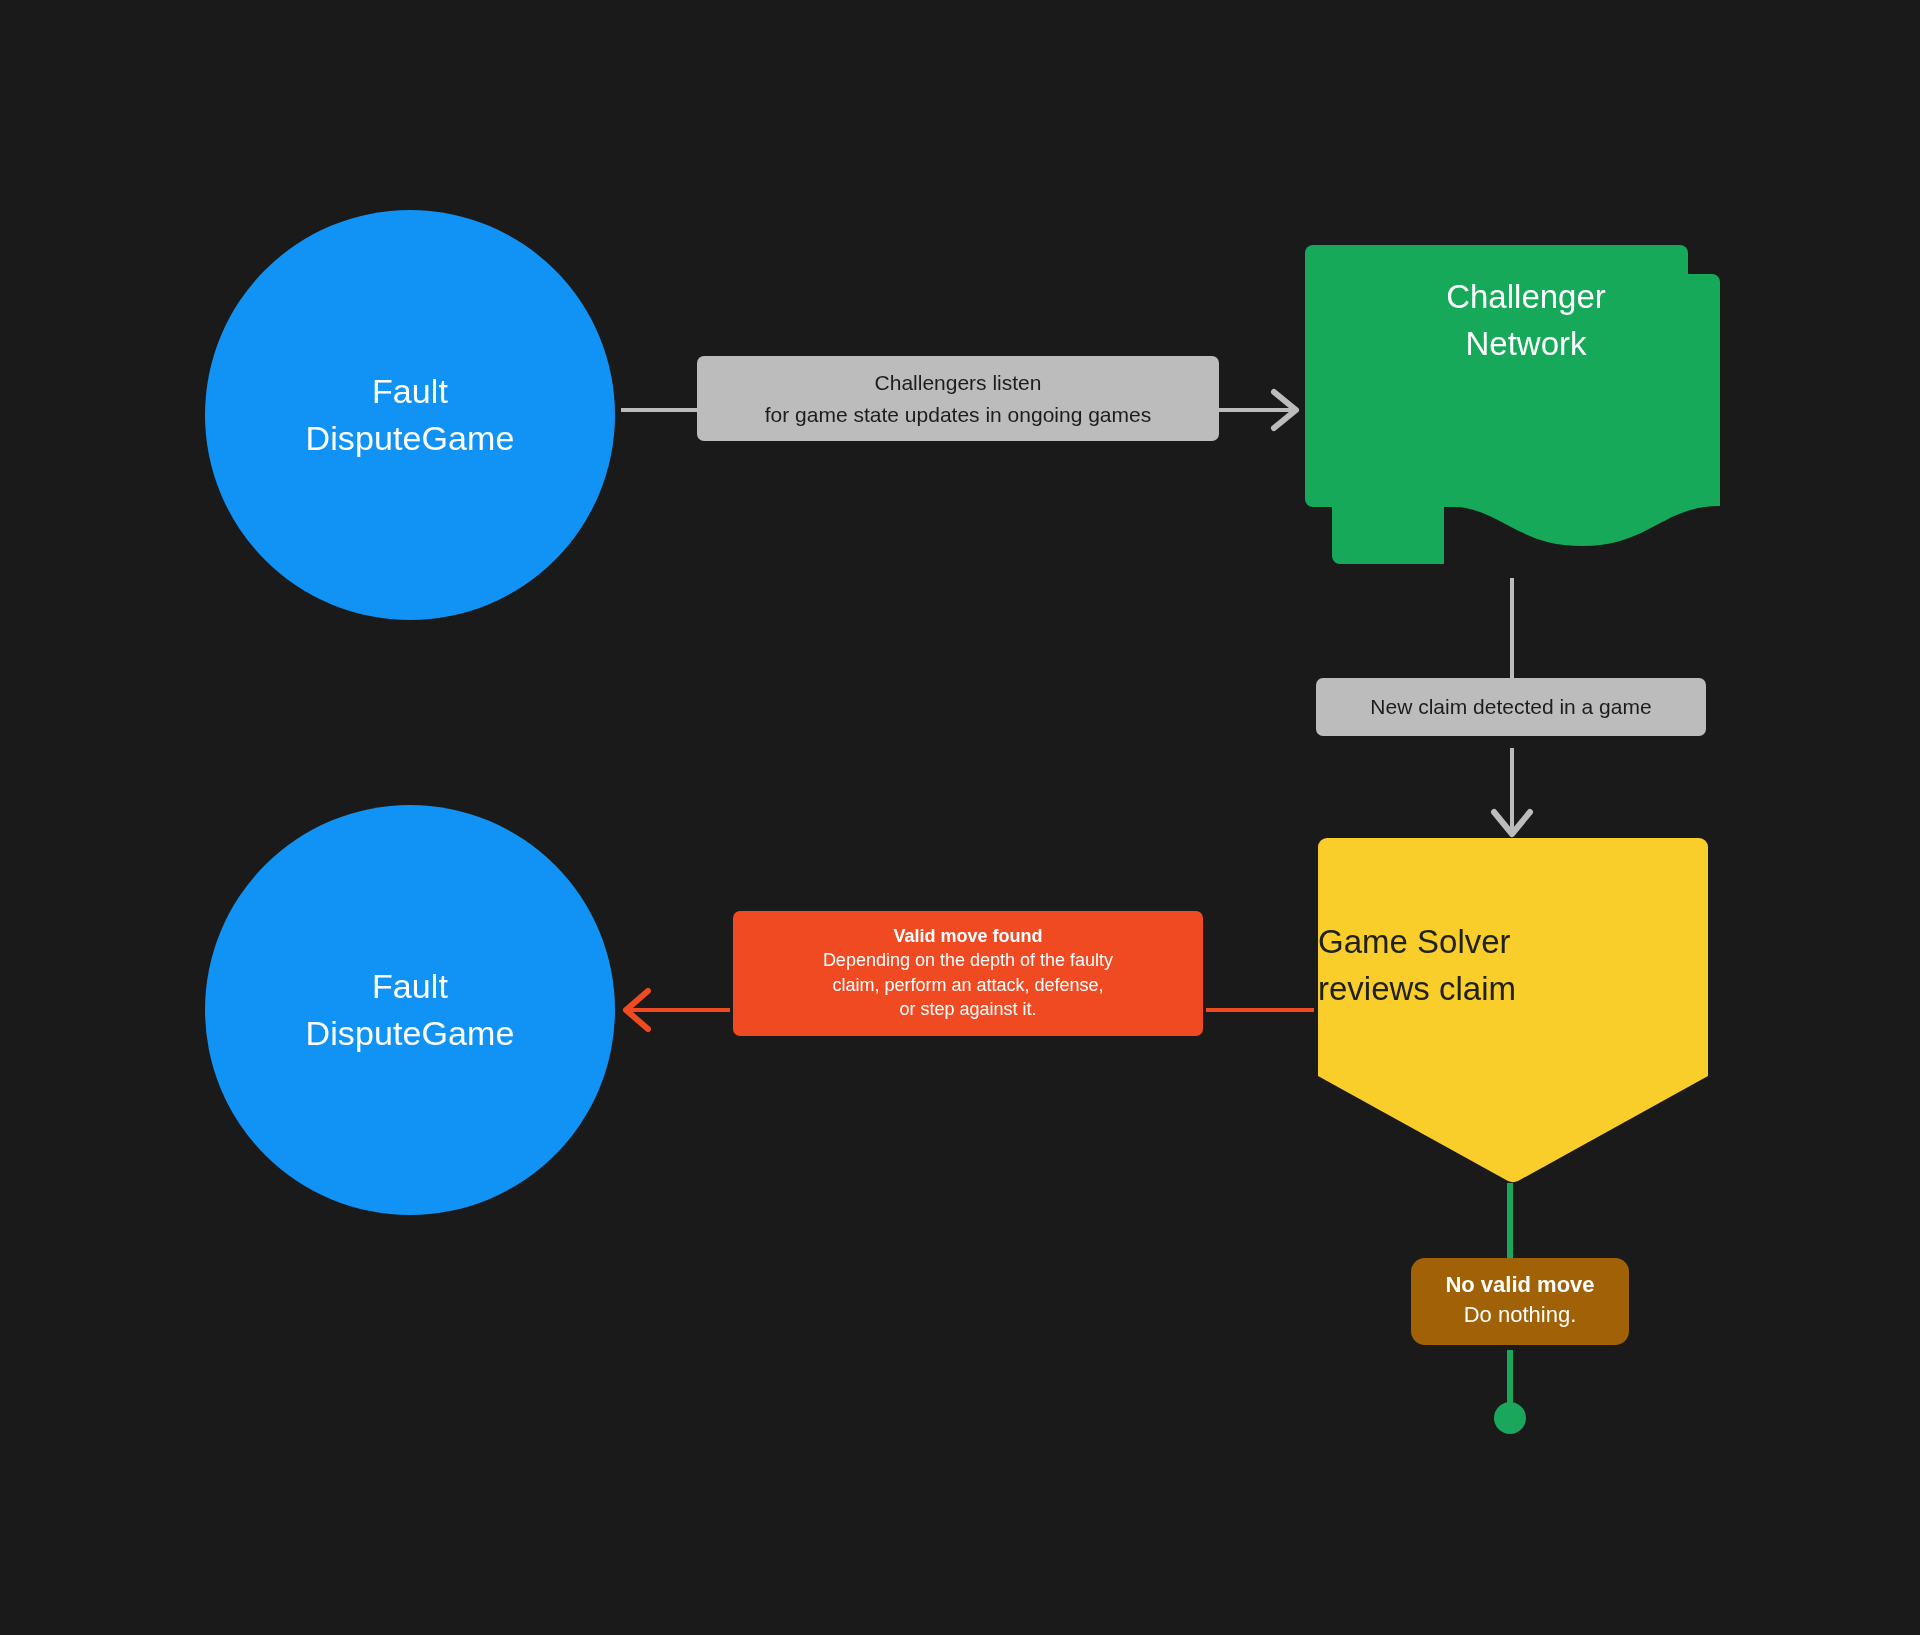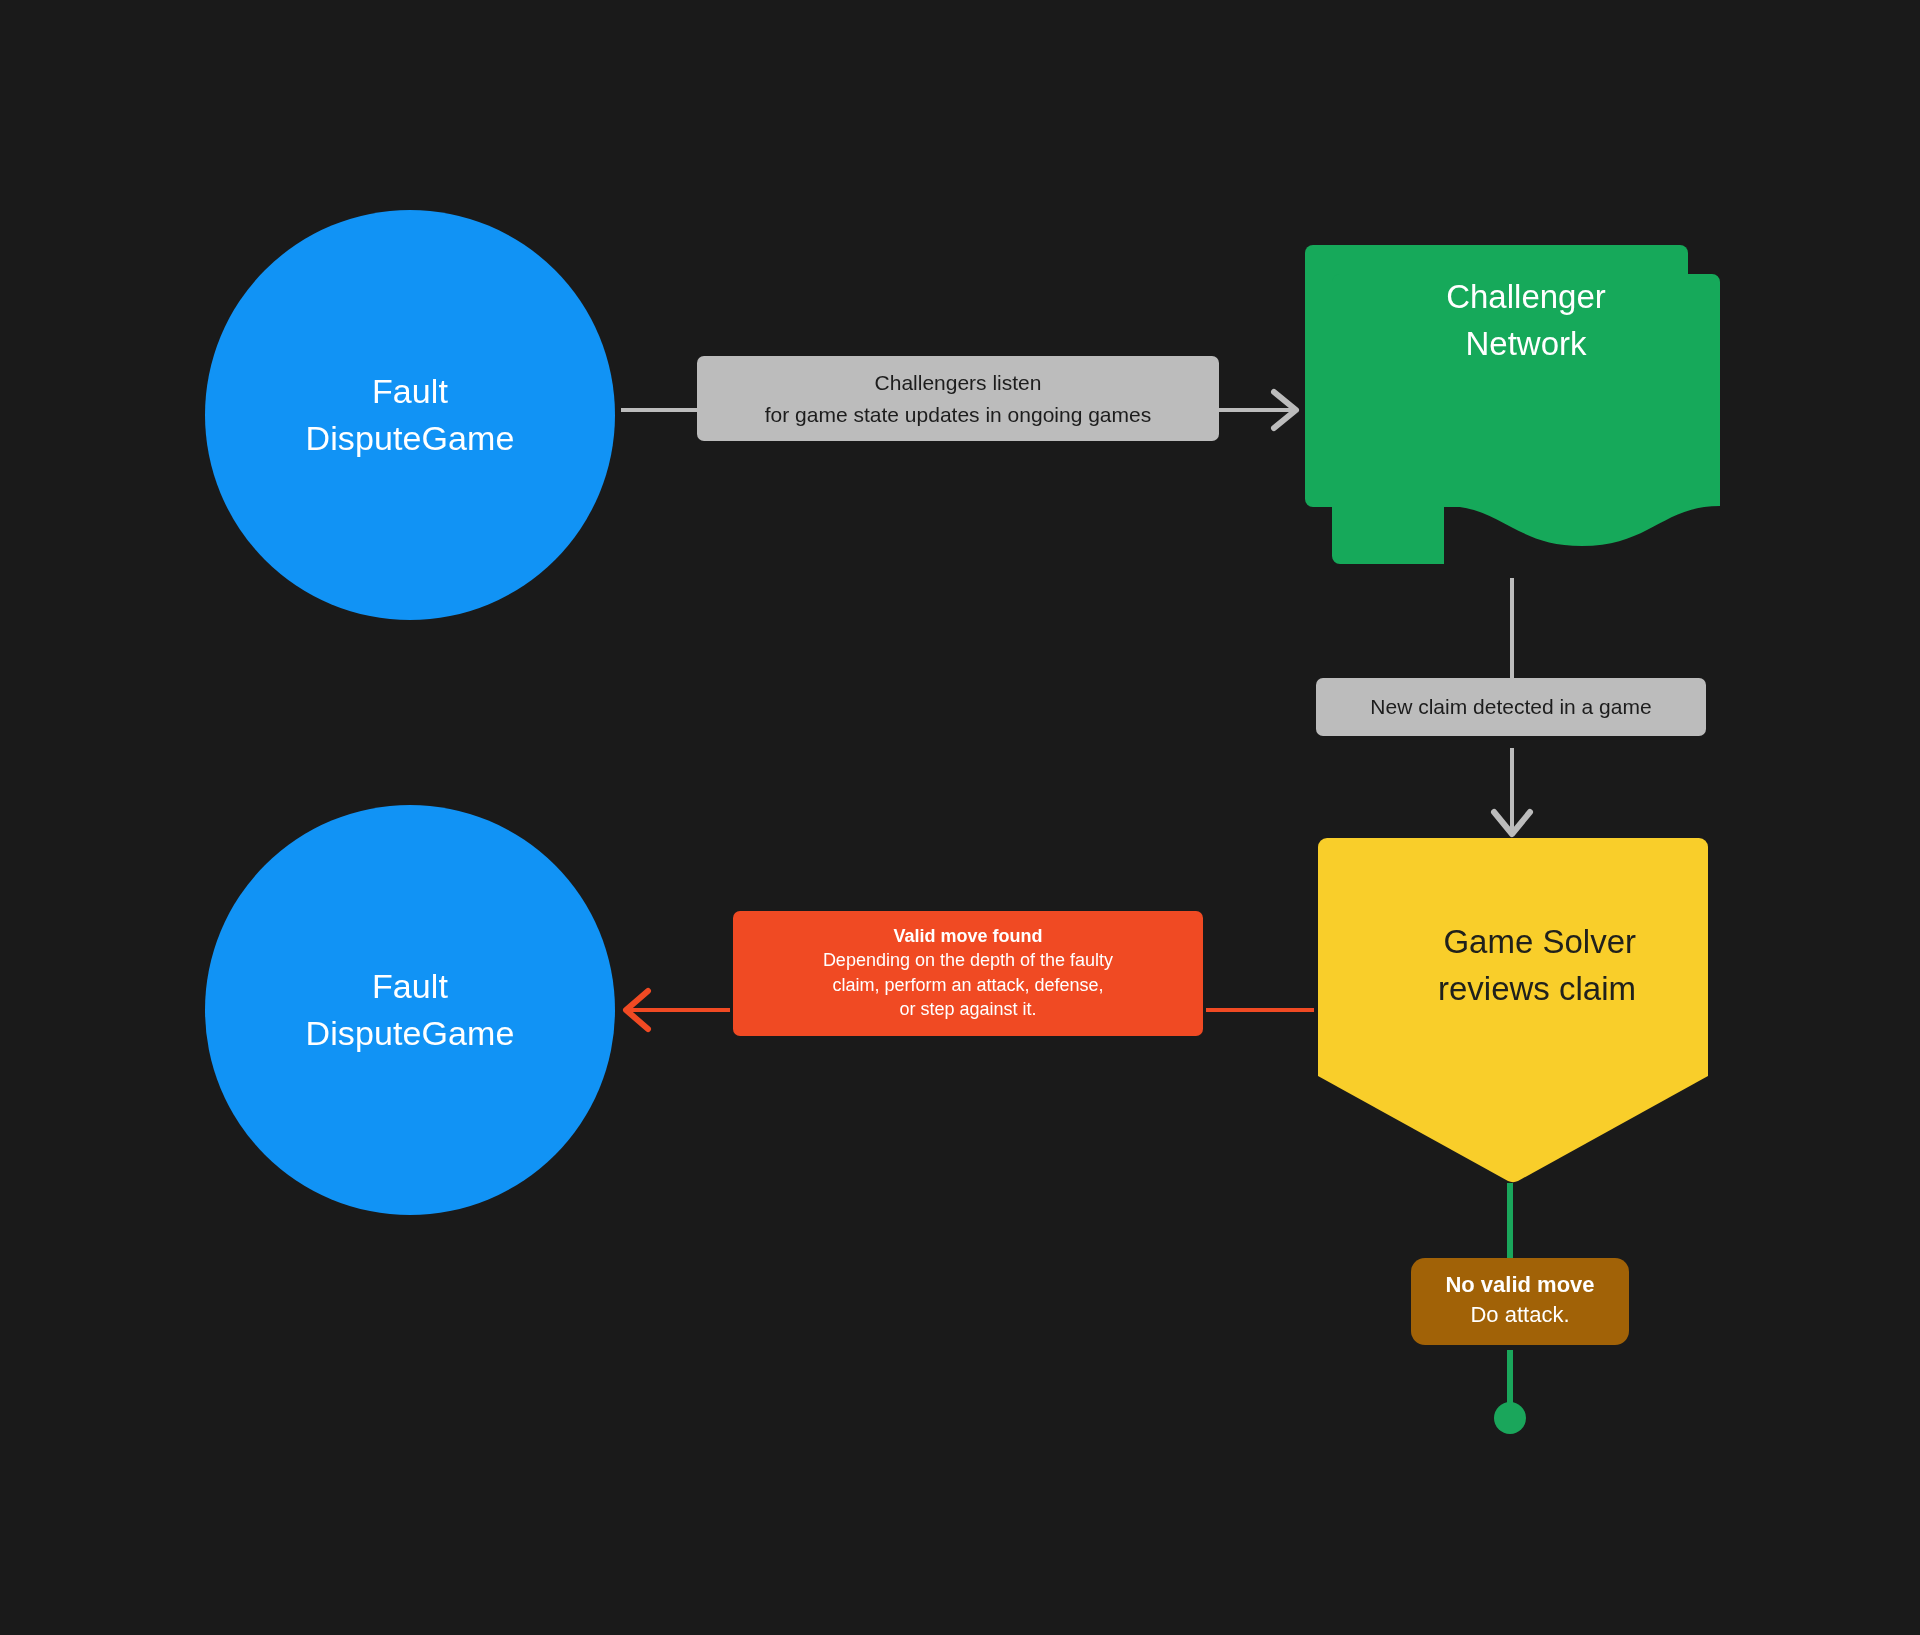--- a/index.html
+++ b/index.html
@@ -96,21 +96,21 @@
   }
   #node-solver svg { display: block; width: 100%; height: 100%; }
   #node-solver .solver-label {
     position: absolute;
     left: 0;
     top: 0;
     width: 318px;
     height: 255px;
     display: flex;
     flex-direction: column;
-    align-items: flex-end;
+    align-items: flex-start;
     justify-content: center;
     color: #20211c;
     font-size: 33px;
     line-height: 1.42;
     text-align: center;
   }
 
   
   .edge-label {
     position: absolute;
@@ -239,16 +239,16 @@
 
   <div class="edge-label red">
     <span class="lbl-bold">Valid move found</span>
     <span class="lbl-line">Depending on the depth of the faulty</span>
     <span class="lbl-line">claim, perform an attack, defense,</span>
     <span class="lbl-line">or step against it.</span>
   </div>
 
   <div class="edge-label green">
     <span class="lbl-bold">No valid move</span>
-    <span class="lbl-line">Do attack.</span>
+    <span class="lbl-line">Do nothing.</span>
   </div>
 
 </div>
 
 </body></html>

